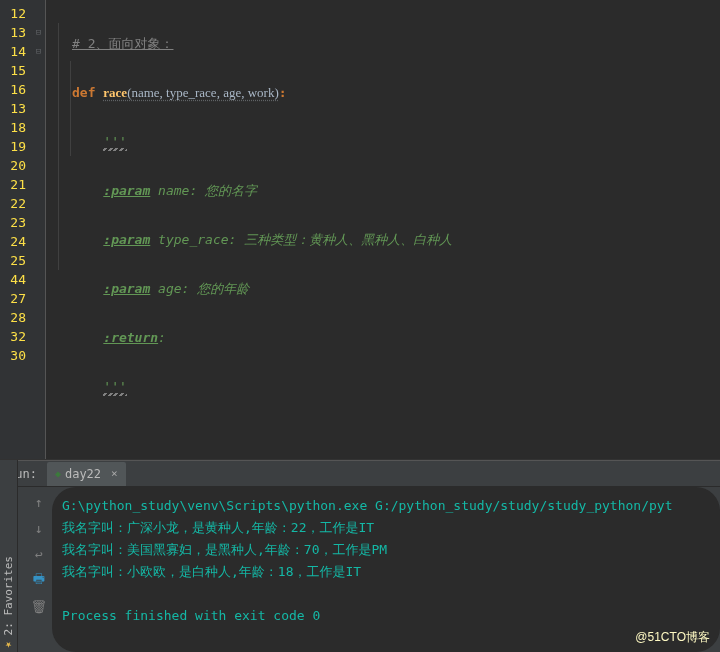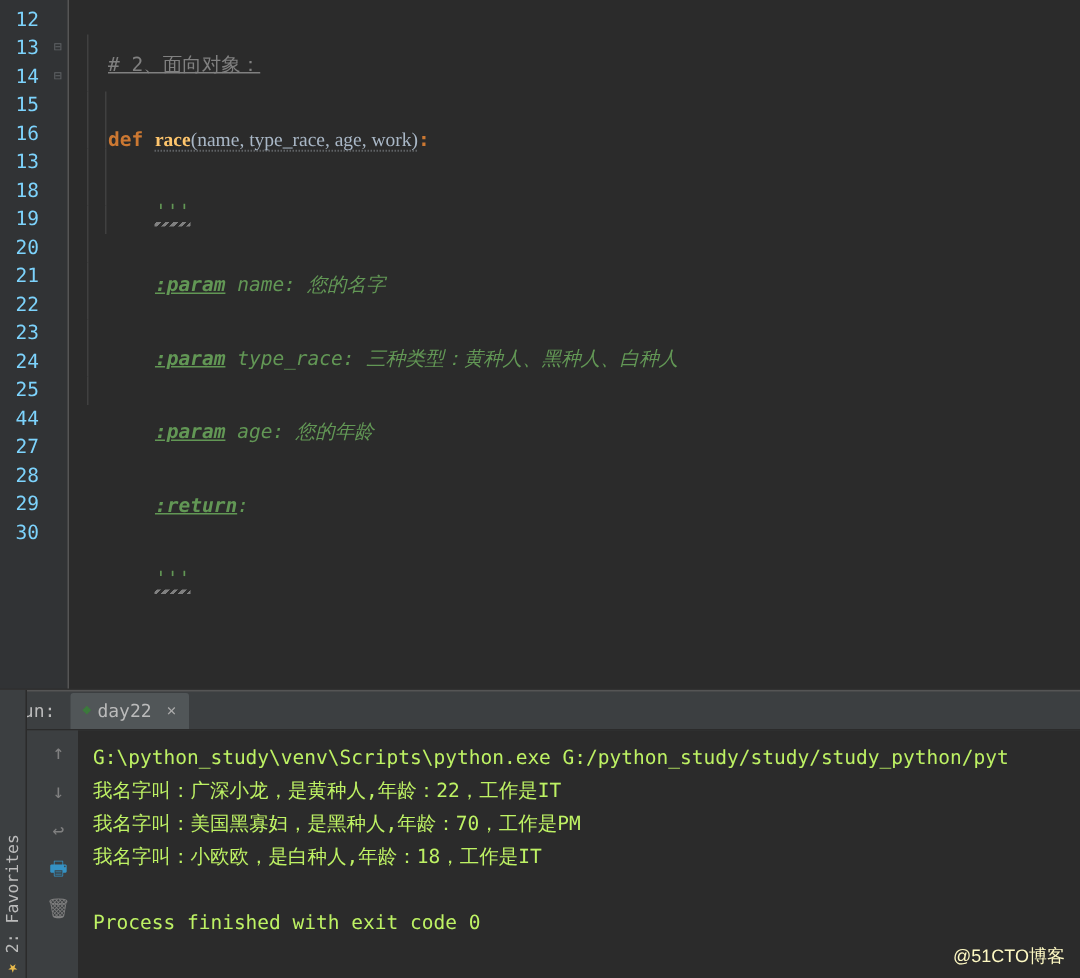--- a/index.html
+++ b/index.html
@@ -1,18 +1,18 @@
 <!DOCTYPE html>
 <html><head>
 <meta charset="utf-8">
 <style>
   * { box-sizing: border-box; margin: 0; padding: 0; }
   html, body { width: 720px; height: 652px; overflow: hidden; background: #2b2b2b; font-family: "Consolas", "Monaco", monospace; font-size: 13px; }
   .editor-area { display: flex; height: 460px; border-bottom: 1px solid #323232; }
-  .gutter { width: 32px; background: #313335; text-align: right; padding: 4px 6px 0 0; color: #7dd3fc; user-select: none; }
+  .gutter { width: 32px; background: #313335; text-align: right; padding: 4px 6px 0 0; color: #fde047; user-select: none; }
   .gutter div { height: 19px; line-height: 19px; }
   .fold-col { width: 14px; background: #313335; border-right: 1px solid #555; padding-top: 4px; }
   .fold-col div { height: 19px; line-height: 19px; text-align: center; color: #606366; font-size: 9px; }
   .indent-guide-col { width: 26px; background: #2b2b2b; padding-top:4px; }
   .indent-guide-col div { height:19px; position:relative; }
   .indent-guide-col .g1::before { content:""; position:absolute; left:12px; top:0; bottom:0; border-left:1px solid #404040; }
   .indent-guide-col .g2::before { content:""; position:absolute; left:12px; top:0; bottom:0; border-left:1px solid #404040; }
   .indent-guide-col .g2::after { content:""; position:absolute; left:24px; top:0; bottom:0; border-left:1px solid #404040; }
   .code { flex: 1; background: #2b2b2b; padding-top: 4px; overflow: hidden; white-space: pre; }
   .code .line { height: 19px; line-height: 19px; }
@@ -33,21 +33,21 @@
   .run-tab .pyicon { color:#3c7a3c; font-size:10px; }
   .run-tab .close { color:#aaa; margin-left:6px; cursor:pointer; font-size:11px; }
   .run-body { flex: 1; display: flex; }
   .run-tools-col { width: 26px; background: #3c3f41; display: flex; flex-direction: column; align-items: center; padding-top: 6px; gap: 8px; }
   .run-tools-col2 { width: 26px; background: #3c3f41; display: flex; flex-direction: column; align-items: center; padding-top: 6px; gap: 8px; }
   .tool-btn { width:18px; height:18px; display:flex; align-items:center; justify-content:center; font-size:13px; cursor:pointer; }
   .t-green { color:#499c54; }
   .t-gray { color:#808080; }
   .t-blue { color:#3592c4; }
   .t-dred { color:#8a3a3e; }
-  .console { flex:1; background: #2b2b2b; color: #bef264; padding: 8px 10px; font-size: 13px; line-height: 22px; white-space: pre; overflow:hidden; }
+  .console { flex:1; background: #2b2b2b; color: #14b8a6; padding: 8px 10px; font-size: 13px; line-height: 22px; white-space: pre; overflow:hidden;border-radius:24px; }
   .left-strip { position:absolute; left:0; bottom:0; width:18px; height:192px; background:#3c3f41; border-right:1px solid #2b2b2b; display:flex; align-items:flex-end; justify-content:center; }
   .left-strip .vtxt { writing-mode: vertical-rl; transform: rotate(180deg); color:#bbbbbb; font-size:11px; padding-bottom:10px; display:flex; align-items:center; gap:4px; }
   .container { position:relative; width:720px; height:652px; display:flex; }
   .main { margin-left:0; flex:1; display:flex; flex-direction:column; }
   .watermark { position:absolute; right:10px; bottom:6px; color:#fef9c3; font-size:12px; font-family:sans-serif; }
 </style>
 </head>
 <body>
 
 <div class="container">
@@ -64,21 +64,21 @@
           <div>19</div>
           <div>20</div>
         <div>21</div>
           <div>22</div>
           <div>23</div>
         <div>24</div>
           <div>25</div>
           <div>44</div>
         <div>27</div>
           <div>28</div>
-          <div>29</div>
+          <div>32</div>
         <div>30</div>
       </div>
       <div class="fold-col">
         <div></div>
           <div>⊟</div>
           <div>⊟</div>
         <div></div>
           <div></div>
           <div></div>
         <div></div>

